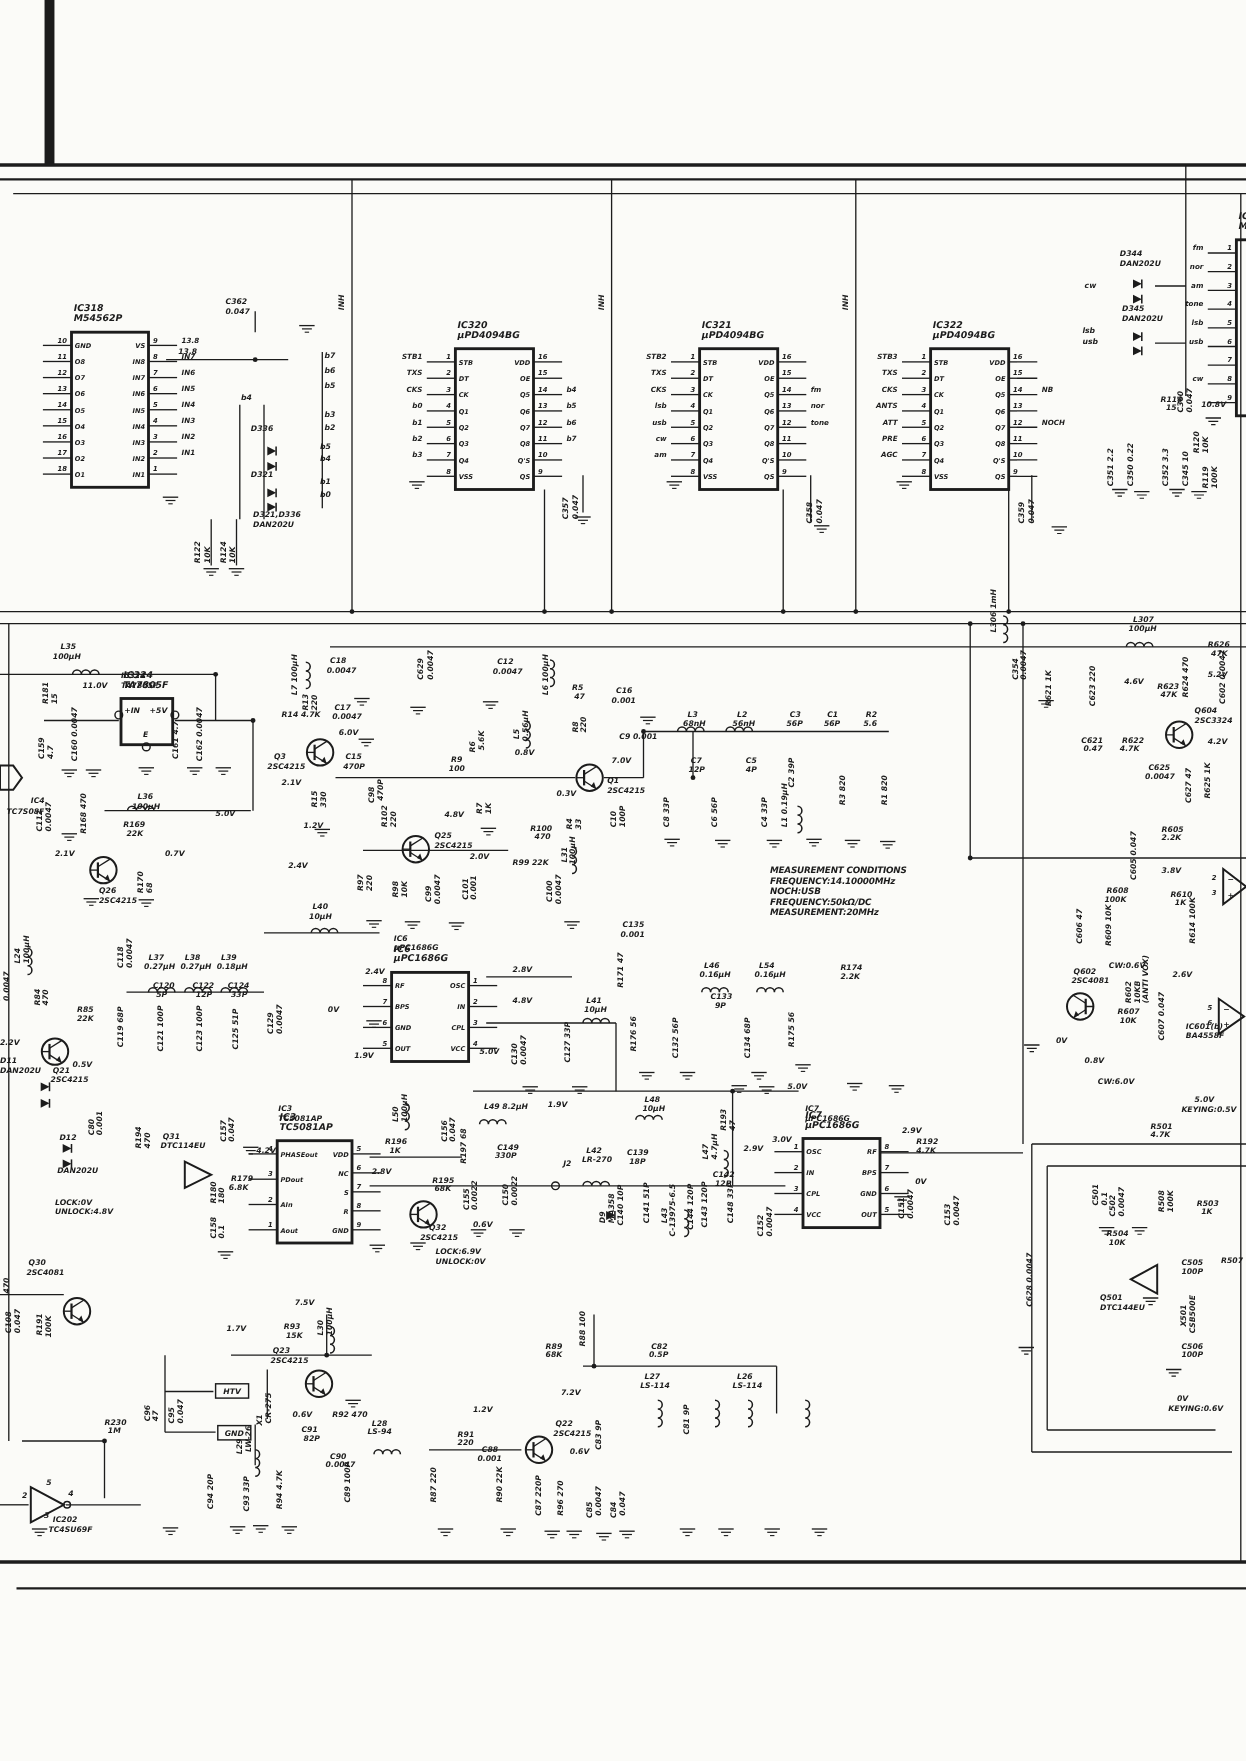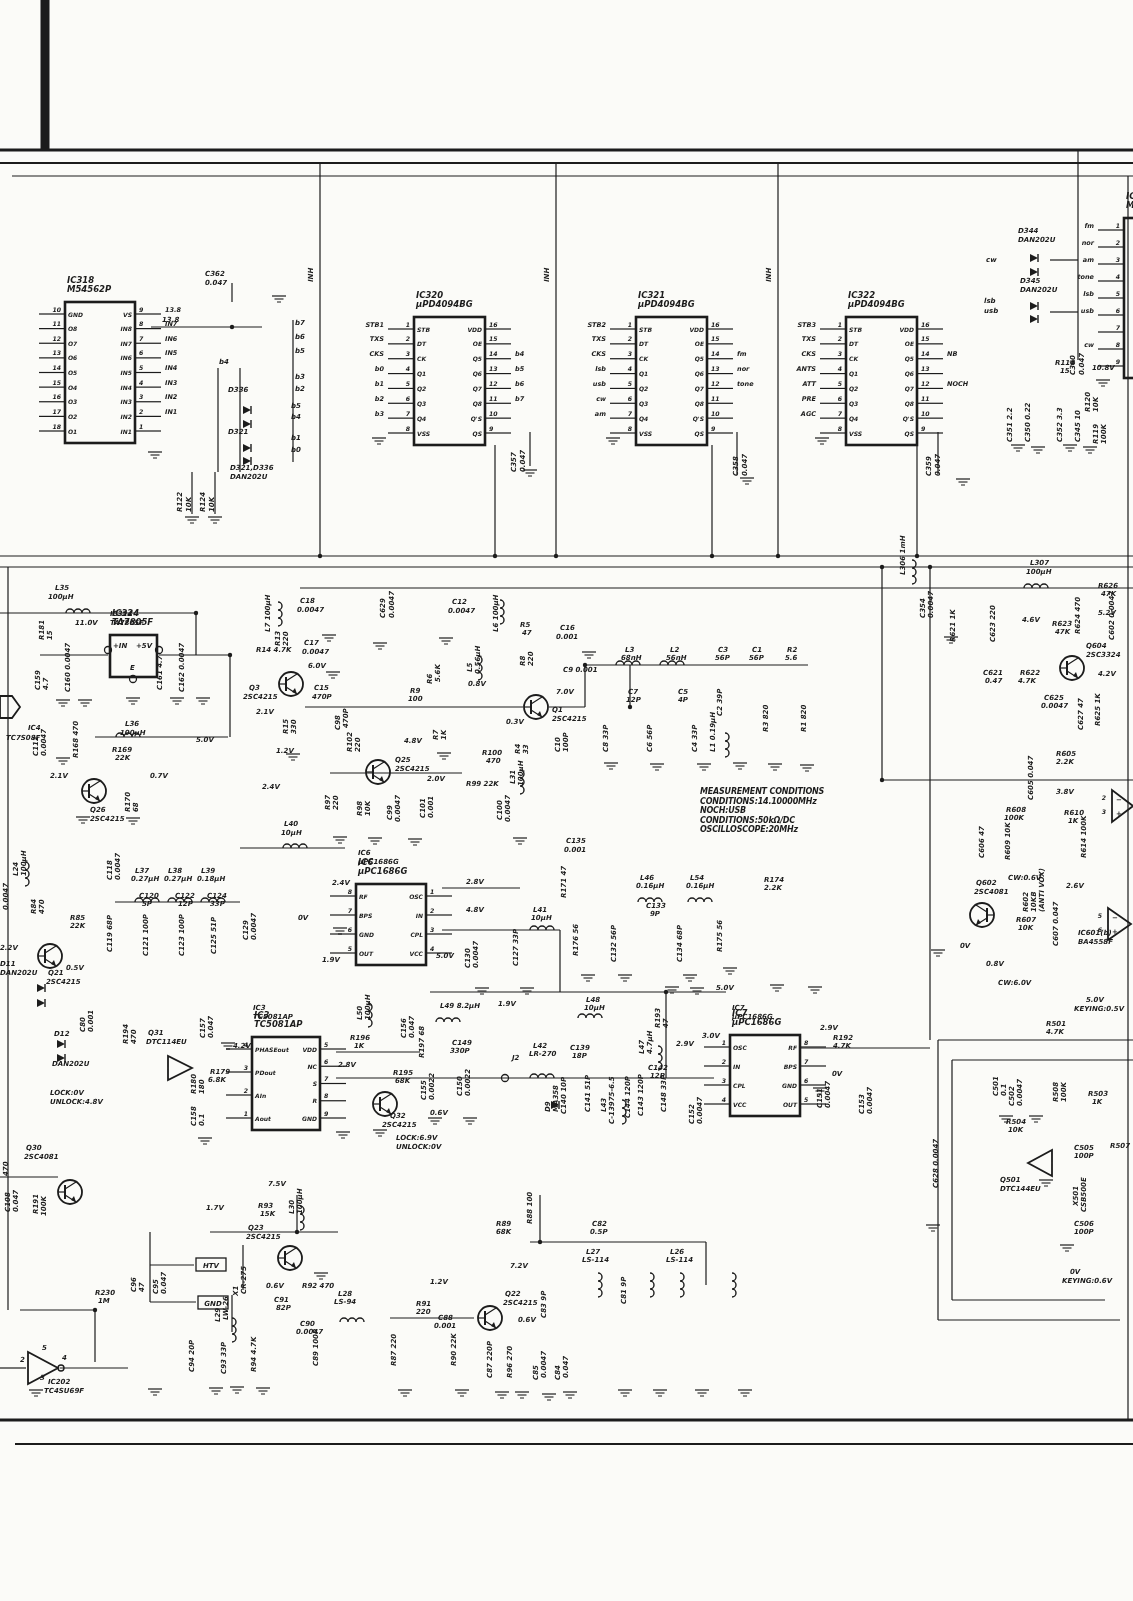--- a/index.html
+++ b/index.html
@@ -1326,18 +1326,18 @@
       <text x="568" y="1378" font-size="7" text-anchor="start" transform="rotate(-90 568 1378)">0.047</text>
       <text x="113" y="648" font-size="7" text-anchor="start">+IN</text>
       <text x="136" y="648" font-size="7" text-anchor="start">+5V</text>
       <text x="130" y="670" font-size="7" text-anchor="start">E</text>
       <text x="110" y="616" font-size="7" text-anchor="start">IC324</text>
       <text x="110" y="625" font-size="7" text-anchor="start">TA7805F</text>
       <text x="162" y="322" font-size="7" text-anchor="start">13.8</text>
     </svg>
   <div class="notes">
     <div>MEASUREMENT CONDITIONS</div>
-    <div>CONDITIONS:14.10000MHz</div>
+    <div>FREQUENCY:14.10000MHz</div>
     <div>NOCH:USB</div>
-    <div>CONDITIONS:50kΩ/DC</div>
-    <div>OSCILLOSCOPE:20MHz</div>
+    <div>FREQUENCY:50kΩ/DC</div>
+    <div>MEASUREMENT:20MHz</div>
   </div>
 </div>
 
 </body></html>

